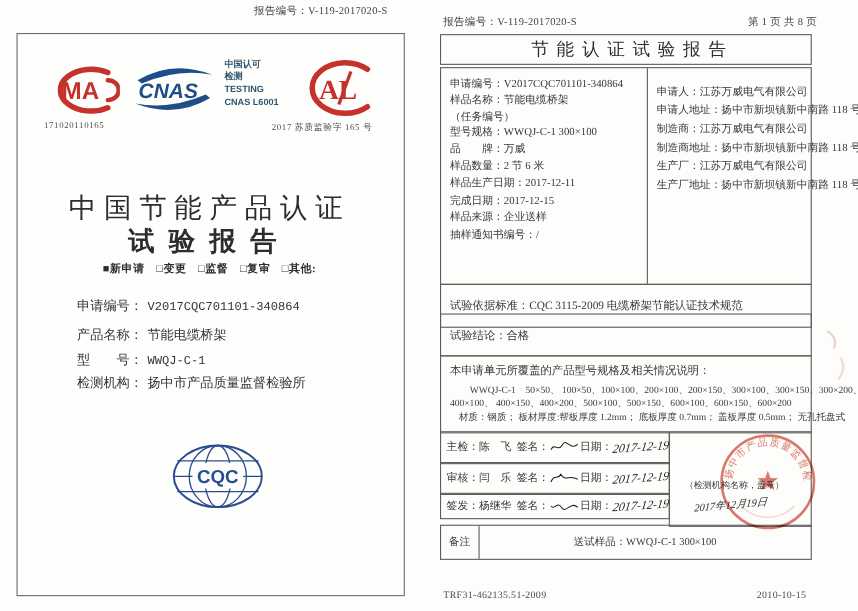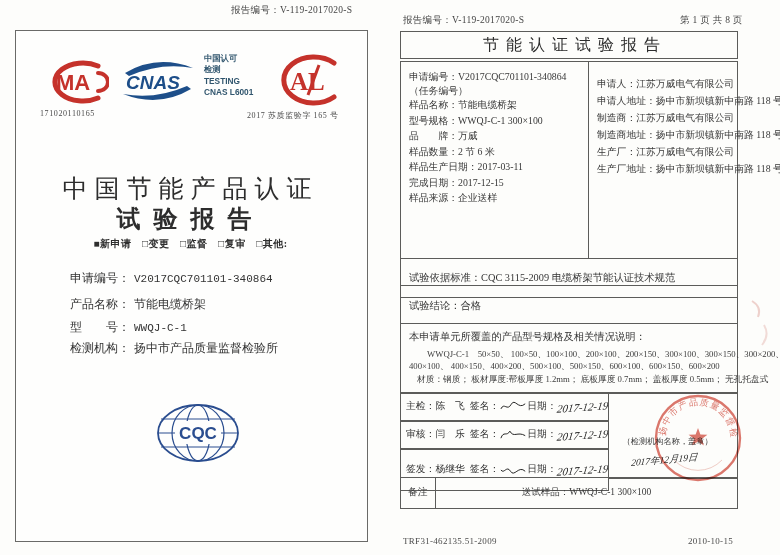--- a/index.html
+++ b/index.html
@@ -115,28 +115,29 @@
 
 <div class="abs cell" style="left:400px;top:31px;width:338px;height:28px;
      display:flex;align-items:center;justify-content:center;padding-left:12px;">
   <span style="font-size:16px;letter-spacing:7px;color:#2d2d2d;">节能认证试验报告</span>
 </div>
 
 <div class="abs cell" style="left:400px;top:61px;width:338px;height:198px;">
   <div class="abs" style="left:187px;top:0;bottom:0;width:1.4px;background:#5c5c5a;"></div>
   <div class="abs" style="left:8px;top:7px;">
     <div class="rline">申请编号：V2017CQC701101-340864</div>
+    <div class="rline">样品名称：节能电缆桥架</div>
     <div class="rline" style="line-height:13px;">（任务编号）</div>
-    <div class="rline">样品名称：节能电缆桥架</div>
     <div class="rline">型号规格：WWQJ-C-1 300×100</div>
     <div class="rline">品　　牌：万威</div>
     <div class="rline">样品数量：2 节 6 米</div>
-    <div class="rline">样品生产日期：2017-03-11</div>
+    <div class="rline">样品生产日期：2017-12-11</div>
     <div class="rline">完成日期：2017-12-15</div>
     <div class="rline">样品来源：企业送样</div>
+    <div class="rline">抽样通知书编号：/</div>
   </div>
   <div class="abs" style="left:196px;top:13px;">
     <div class="rline2">申请人：江苏万威电气有限公司</div>
     <div class="rline2">申请人地址：扬中市新坝镇新中南路 118 号</div>
     <div class="rline2">制造商：江苏万威电气有限公司</div>
     <div class="rline2">制造商地址：扬中市新坝镇新中南路 118 号</div>
     <div class="rline2">生产厂：江苏万威电气有限公司</div>
     <div class="rline2">生产厂地址：扬中市新坝镇新中南路 118 号</div>
   </div>
 </div>
@@ -171,21 +172,21 @@
 <div class="abs cell sig-row" style="left:400px;top:420px;width:209px;height:29.5px;">
   <span>审核：</span>
   <span>闫　乐</span>
   <span style="margin-left:5px;">签名：</span>
   <svg width="36" height="18" viewBox="0 0 44 20">
     <path d="M3 15 C7 3 12 13 17 4 C23 15 29 4 41 11" fill="none" stroke="#1c1c1c" stroke-width="1.5"></path>
   </svg>
   <span>日期：</span>
   <span class="hand">2017-12-19</span>
 </div>
-<div class="abs cell sig-row" style="left:400px;top:448px;width:209px;height:43px;">
+<div class="abs cell sig-row" style="left:400px;top:448px;width:209px;height:24px;">
   <span>签发：</span>
   <span>杨继华</span>
   <span style="margin-left:5px;">签名：</span>
   <svg width="36" height="18" viewBox="0 0 44 20">
     <path d="M3 10 C8 17 12 2 18 12 S31 2 41 12" fill="none" stroke="#1c1c1c" stroke-width="1.5"></path>
   </svg>
   <span>日期：</span>
   <span class="hand">2017-12-19</span>
 </div>
 

